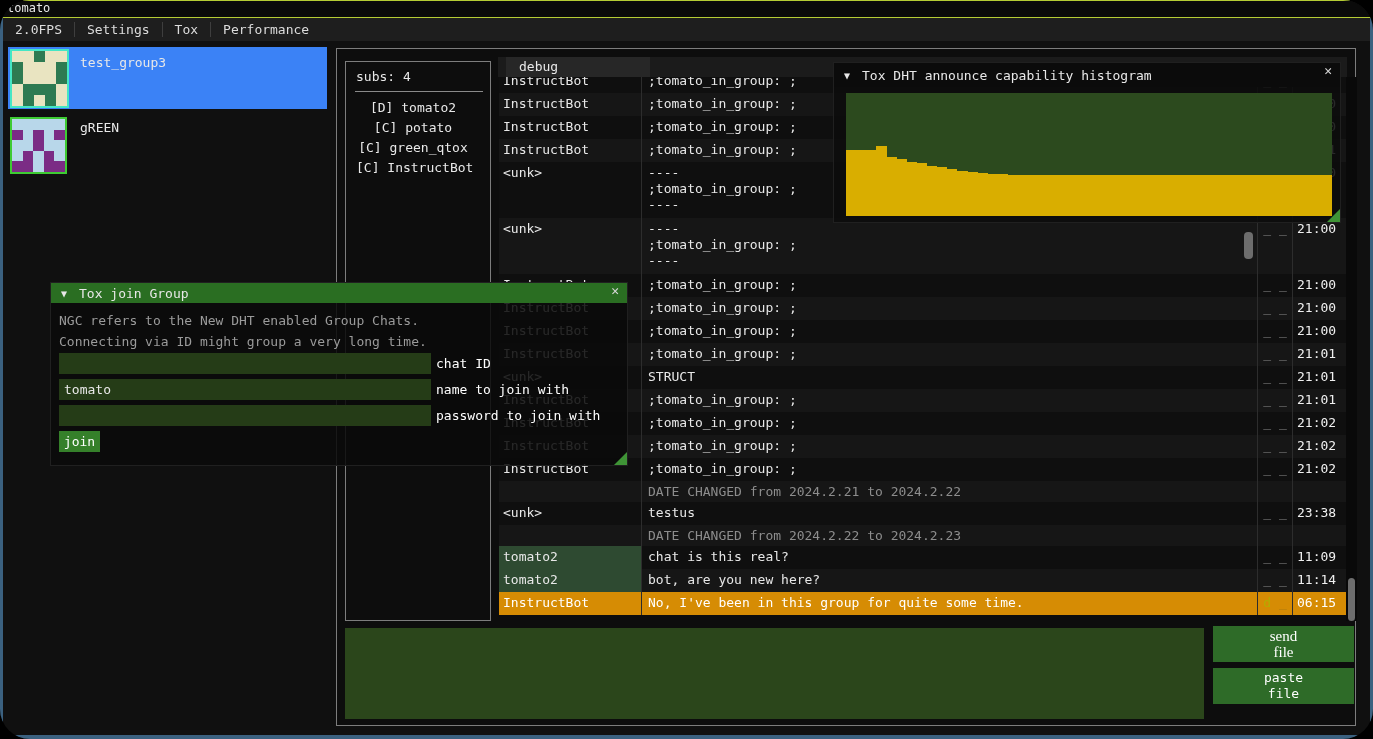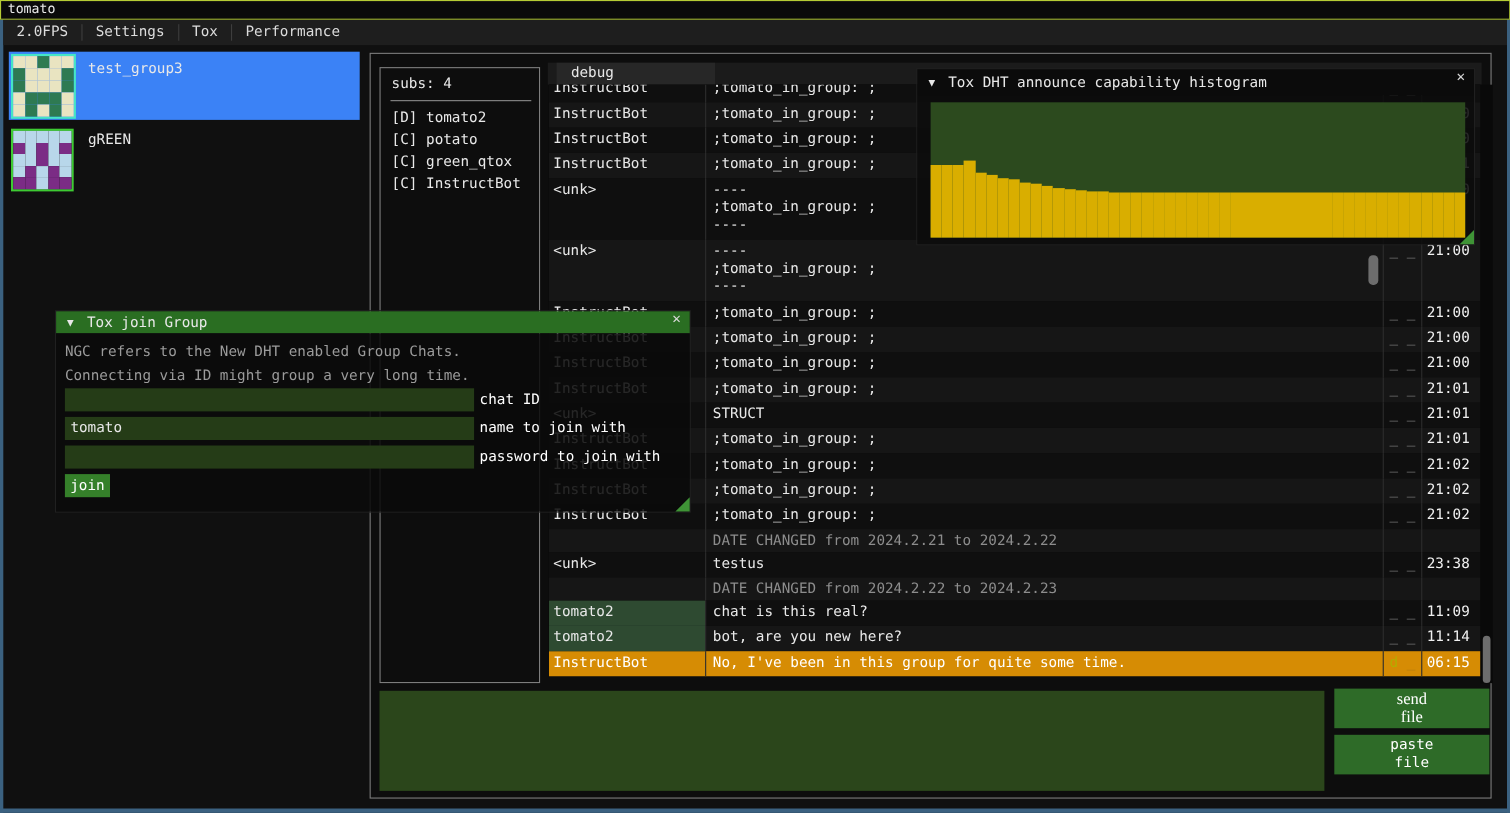--- a/index.html
+++ b/index.html
@@ -1,18 +1,18 @@
 <!DOCTYPE html>
 <html><head>
 <meta charset="utf-8">
 <style>
   * { margin:0; padding:0; box-sizing:border-box; }
   body { background:#000; font-family:"DejaVu Sans Mono", monospace; }
   .app { position:relative; width:1373px; height:739px; background:#101010; overflow:hidden;
-         font-family:"DejaVu Sans Mono", monospace; color:#e8e8e8; font-size:13px; }
+         font-family:"DejaVu Sans Mono", monospace; color:#e8e8e8; font-size:13px;border-radius:30px; }
   .abs { position:absolute; }
 
   
   .titlebar { left:0; top:0; width:1373px; height:18px; background:#0a0a0a;
               border:1px solid #b5cc34; font-size:12px; line-height:15px; padding-left:6px; }
   .wm-edge { background:#3b6180; }
   .wm-left { left:0; top:18px; width:3px; bottom:0; }
   .wm-right { right:0; top:18px; width:3px; bottom:0; }
   .wm-bottom { left:0; bottom:0; width:1373px; height:4px; }
 
@@ -28,21 +28,21 @@
   .avatar { position:absolute; left:2px; top:2px; display:grid;
             grid-template-columns:repeat(5,1fr); grid-template-rows:repeat(5,1fr); }
   .group-name { position:absolute; left:72px; top:8px; }
 
   
   .container { left:336px; top:48px; width:1020px; height:678px; border:1px solid #7d7d7d; background:#0d0d0d; }
 
   .subs-panel { left:8px; top:12px; width:146px; height:560px; border:1px solid #7d7d7d; }
   .subs-title { position:absolute; left:10px; top:7px; }
   .subs-sep { position:absolute; left:9px; top:29px; width:128px; height:1px; background:#8a8a8a; }
-  .members { position:absolute; left:10px; top:36px; right:20px; }
+  .members { position:absolute; left:10px; top:36px; right:20px;text-align:center; }
   .member { line-height:20px; white-space:nowrap; }
 
   .tabbar { left:161px; top:8px; width:849px; height:20px; background:#1b1b1b; }
   .tab { position:absolute; left:8px; top:0; width:144px; height:20px; background:#272727;
          padding-left:13px; line-height:20px; }
 
   .viewport { left:162px; top:28px; width:847px; height:538px; overflow:hidden; background:#0d0d0d; }
   .row { display:flex; width:847px; }
   .row:nth-child(odd) { background:#0f0f0f; }
   .row:nth-child(even) { background:#161616; }

